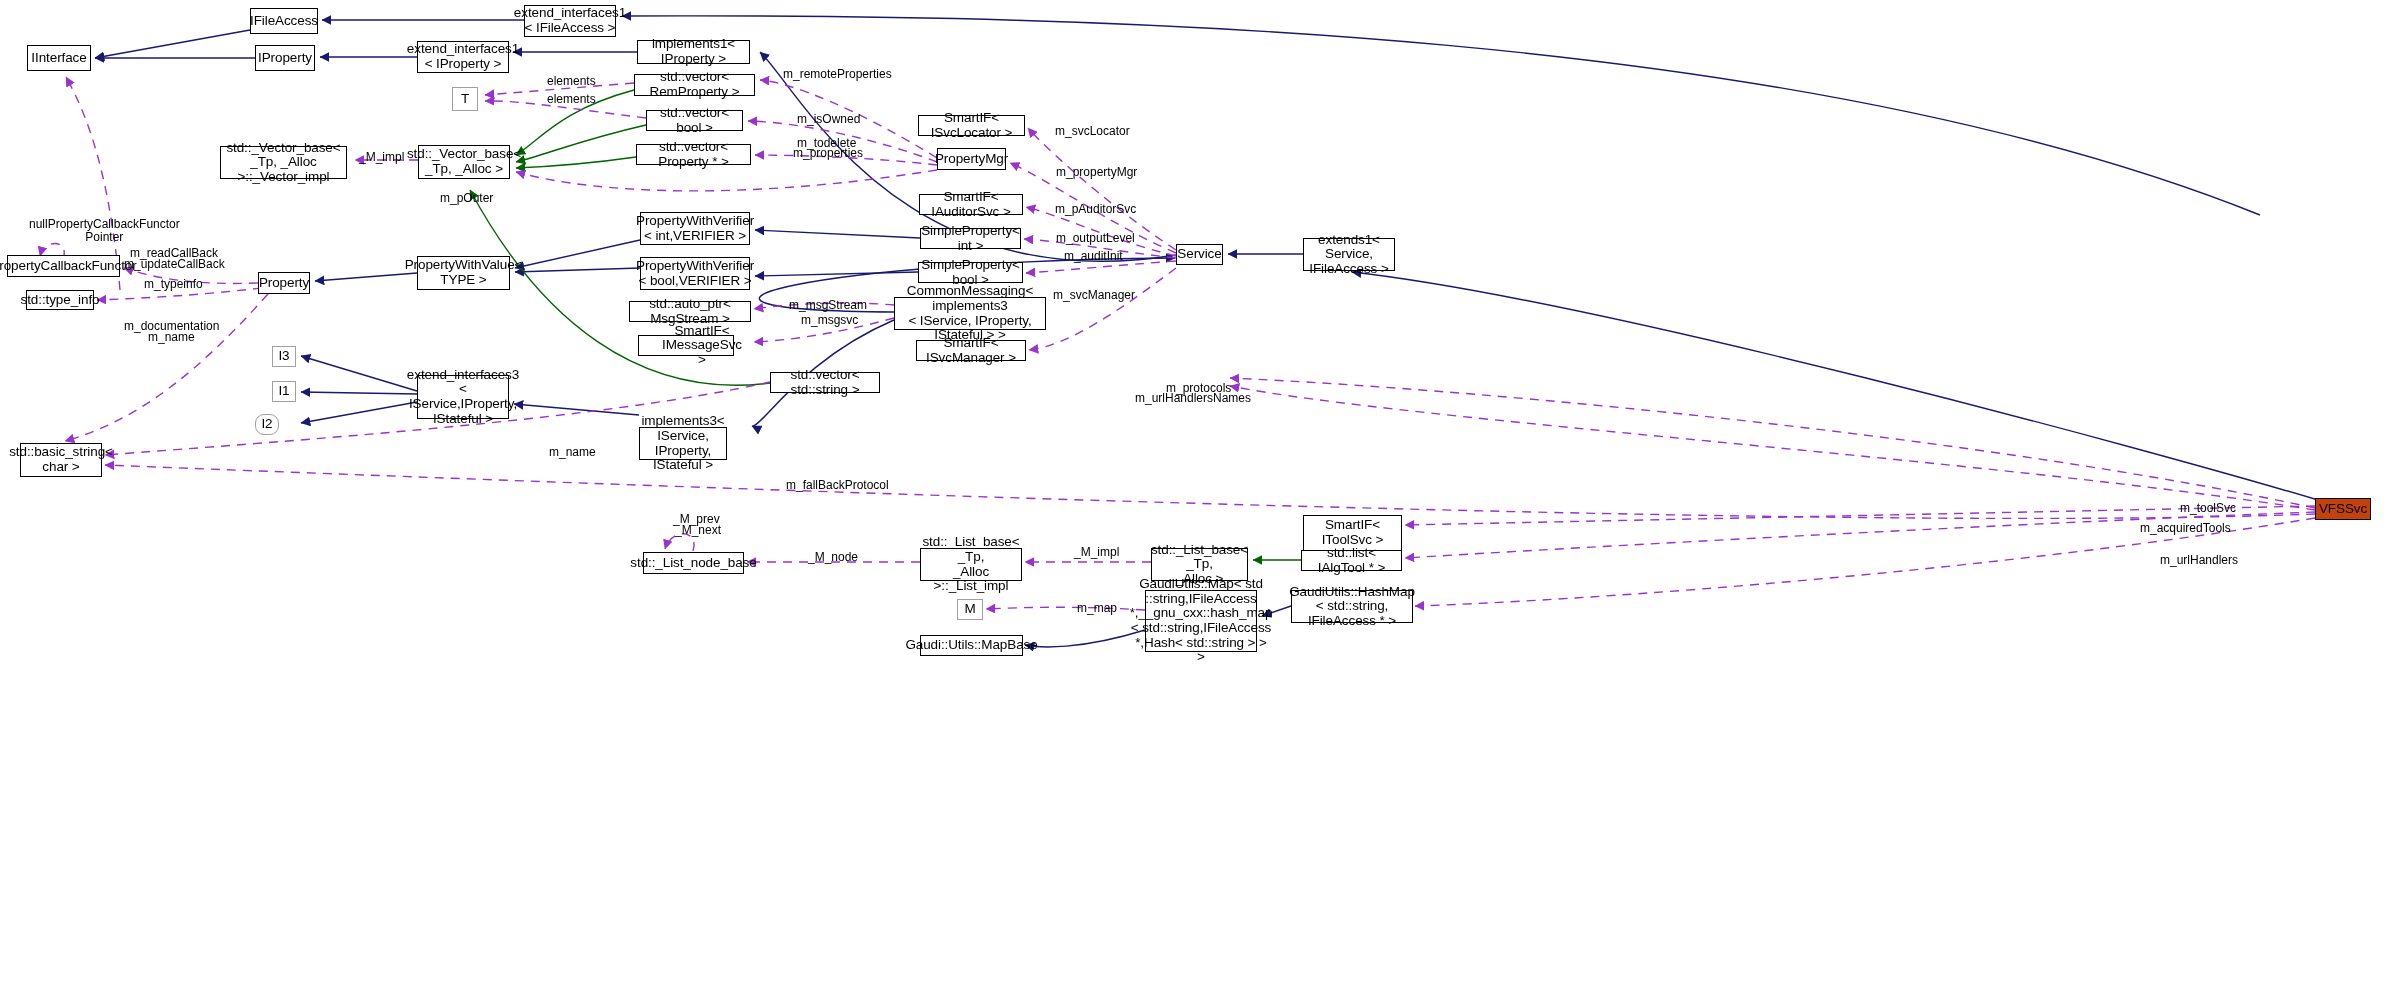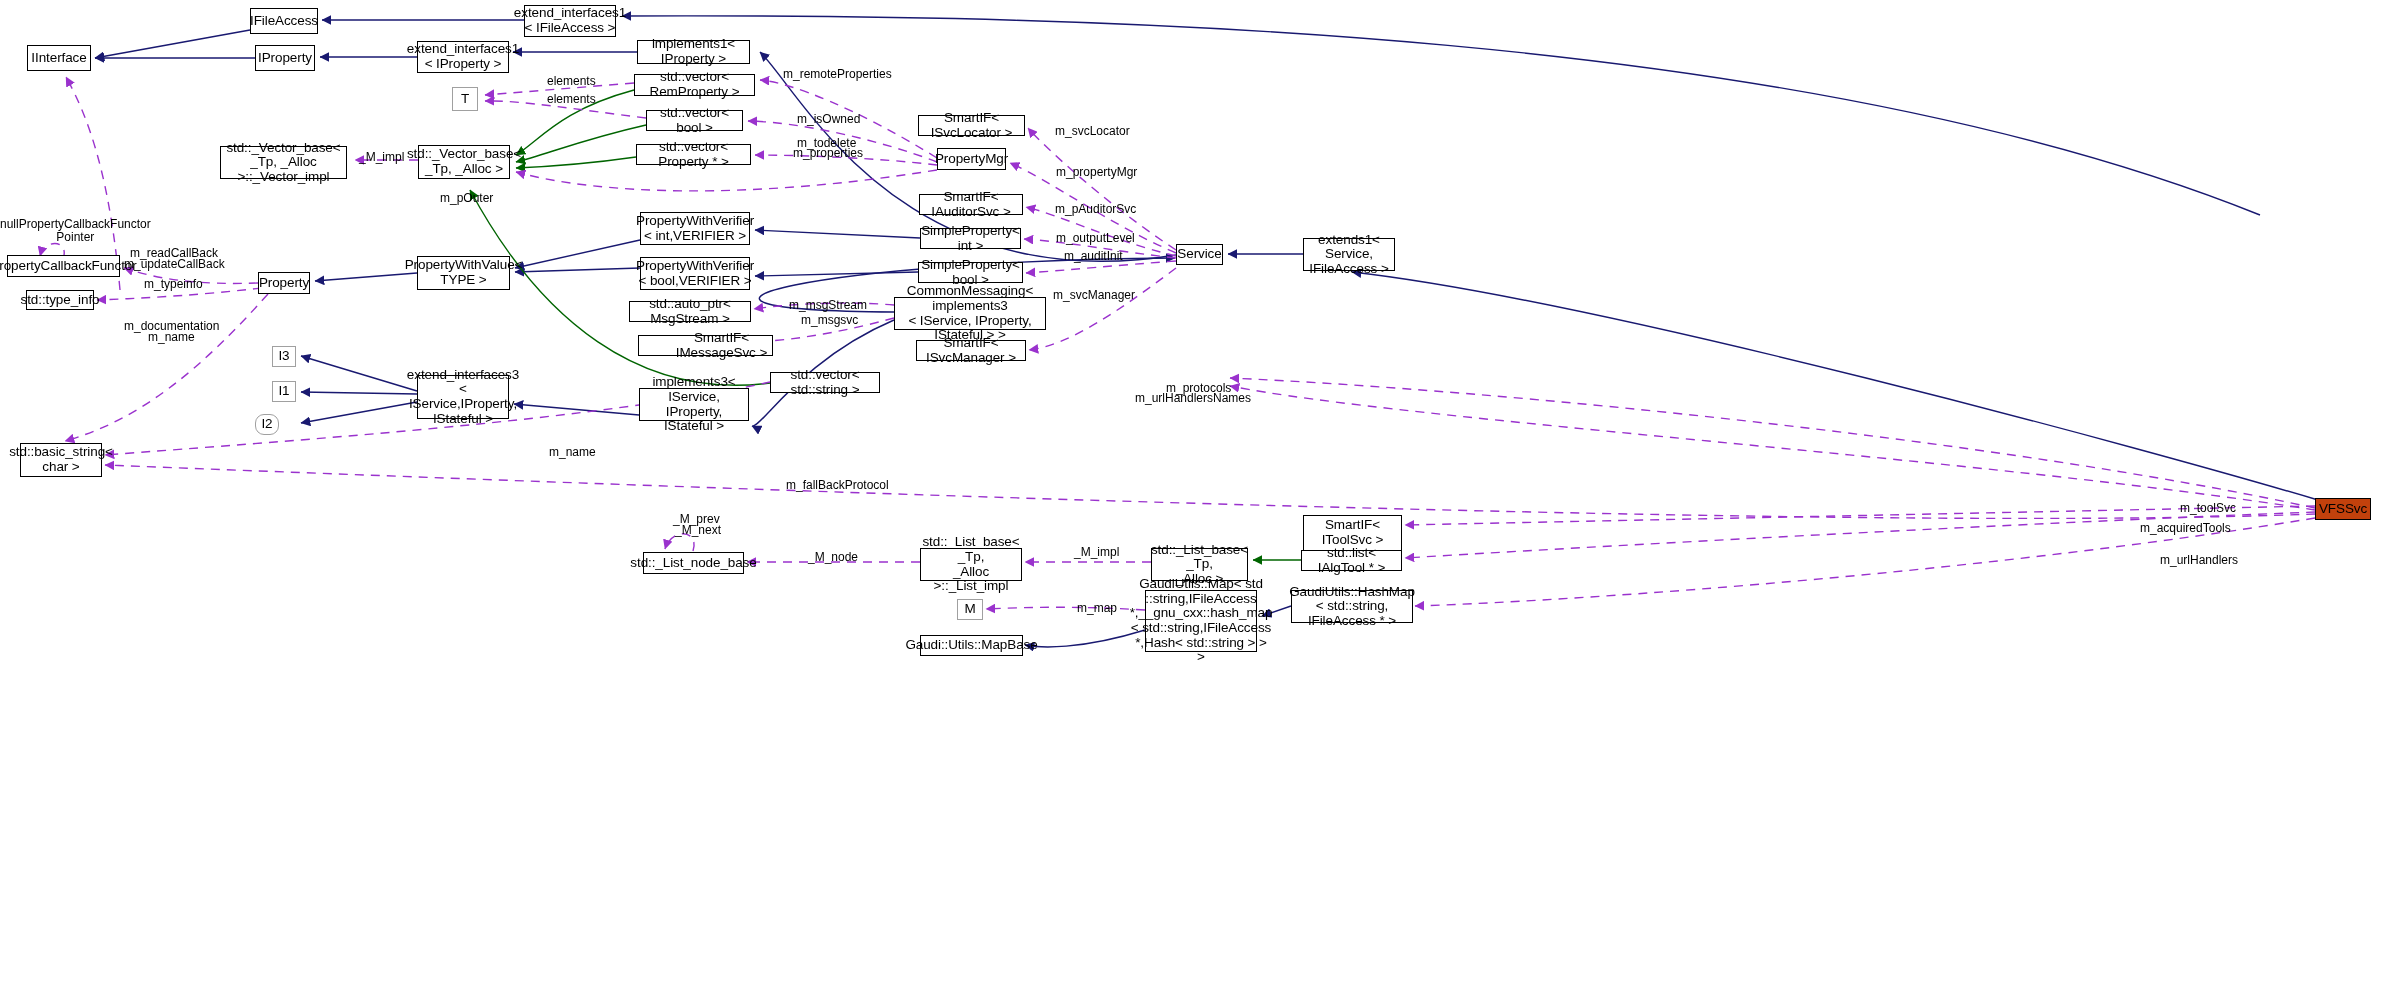--- a/index.html
+++ b/index.html
@@ -171,29 +171,29 @@
       <div class="node" style="left: 640px; top: 257px; width: 110px; height: 33px;">PropertyWithVerifier
 &lt; bool,VERIFIER &gt;</div>
       <div class="node" style="left: 918px; top: 262px; width: 105px; height: 21px;">SimpleProperty&lt; bool &gt;</div>
       <div class="node" style="left: 258px; top: 272px; width: 52px; height: 22px;">Property</div>
       <div class="node" style="left: 417px; top: 256px; width: 93px; height: 34px;">PropertyWithValue&lt;
 TYPE &gt;</div>
       <div class="node" style="left: 26px; top: 290px; width: 68px; height: 20px;">std::type_info</div>
       <div class="node" style="left: 629px; top: 301px; width: 122px; height: 21px;">std::auto_ptr&lt; MsgStream &gt;</div>
       <div class="node" style="left: 894px; top: 297px; width: 152px; height: 33px;">CommonMessaging&lt; implements3
 &lt; IService, IProperty, IStateful &gt; &gt;</div>
-      <div class="node" style="left: 638px; top: 335px; width: 135px; height: 21px; padding-left: 36px;">SmartIF&lt; IMessageSvc &gt;</div>
+      <div class="node" style="left: 638px; top: 335px; width: 96px; height: 21px; padding-left: 36px;">SmartIF&lt; IMessageSvc &gt;</div>
       <div class="node" style="left: 916px; top: 340px; width: 110px; height: 21px;">SmartIF&lt; ISvcManager &gt;</div>
       <div class="node tparam" style="left: 272px; top: 346px; width: 24px; height: 21px;">I3</div>
       <div class="node" style="left: 770px; top: 372px; width: 110px; height: 21px;">std::vector&lt; std::string &gt;</div>
       <div class="node" style="left: 417px; top: 375px; width: 92px; height: 44px;">extend_interfaces3
 &lt; IService,IProperty,
 IStateful &gt;</div>
       <div class="node tparam" style="left: 272px; top: 381px; width: 24px; height: 21px;">I1</div>
-      <div class="node" style="left: 639px; top: 388px; width: 110px; height: 33px;">implements3&lt; IService,
+      <div class="node" style="left: 639px; top: 427px; width: 88px; height: 33px;">implements3&lt; IService,
 IProperty, IStateful &gt;</div>
       <div class="node tparam" style="left: 255px; top: 414px; width: 24px; height: 21px; border-radius: 9px;">I2</div>
       <div class="node" style="left: 20px; top: 443px; width: 82px; height: 34px;">std::basic_string&lt;
 char &gt;</div>
       <div class="node highlight" style="left: 2315px; top: 498px; width: 56px; height: 22px;">VFSSvc</div>
       <div class="node" style="left: 1303px; top: 515px; width: 99px; height: 36px;">SmartIF&lt; IToolSvc &gt;</div>
       <div class="node" style="left: 643px; top: 552px; width: 101px; height: 22px;">std::_List_node_base</div>
       <div class="node" style="left: 920px; top: 548px; width: 102px; height: 33px;">std::_List_base&lt; _Tp,
 _Alloc &gt;::_List_impl</div>
       <div class="node" style="left: 1151px; top: 548px; width: 97px; height: 33px;">std::_List_base&lt; _Tp,
@@ -214,21 +214,21 @@
       <div class="edge-label" style="left: 547px; top: 93px;">elements</div>
       <div class="edge-label" style="left: 783px; top: 68px;">m_remoteProperties</div>
       <div class="edge-label" style="left: 797px; top: 113px;">m_isOwned</div>
       <div class="edge-label" style="left: 797px; top: 137px;">m_todelete</div>
       <div class="edge-label" style="left: 793px; top: 147px;">m_properties</div>
       <div class="edge-label" style="left: 1055px; top: 125px;">m_svcLocator</div>
       <div class="edge-label" style="left: 359px; top: 151px;">_M_impl</div>
       <div class="edge-label" style="left: 1056px; top: 166px;">m_propertyMgr</div>
       <div class="edge-label" style="left: 440px; top: 192px;">m_pOuter</div>
       <div class="edge-label" style="left: 1055px; top: 203px;">m_pAuditorSvc</div>
-      <div class="edge-label" style="left: 0px; top: 218px;">nullPropertyCallbackFunctor
+      <div class="edge-label" style="left: 0px; top: 218px; padding-left: 29px;">nullPropertyCallbackFunctor
 Pointer</div>
       <div class="edge-label" style="left: 1056px; top: 232px;">m_outputLevel</div>
       <div class="edge-label" style="left: 130px; top: 247px;">m_readCallBack</div>
       <div class="edge-label" style="left: 124px; top: 258px;">m_updateCallBack</div>
       <div class="edge-label" style="left: 1064px; top: 250px;">m_auditInit</div>
       <div class="edge-label" style="left: 144px; top: 278px;">m_typeinfo</div>
       <div class="edge-label" style="left: 789px; top: 299px;">m_msgStream</div>
       <div class="edge-label" style="left: 1053px; top: 289px;">m_svcManager</div>
       <div class="edge-label" style="left: 801px; top: 314px;">m_msgsvc</div>
       <div class="edge-label" style="left: 124px; top: 320px;">m_documentation</div>

